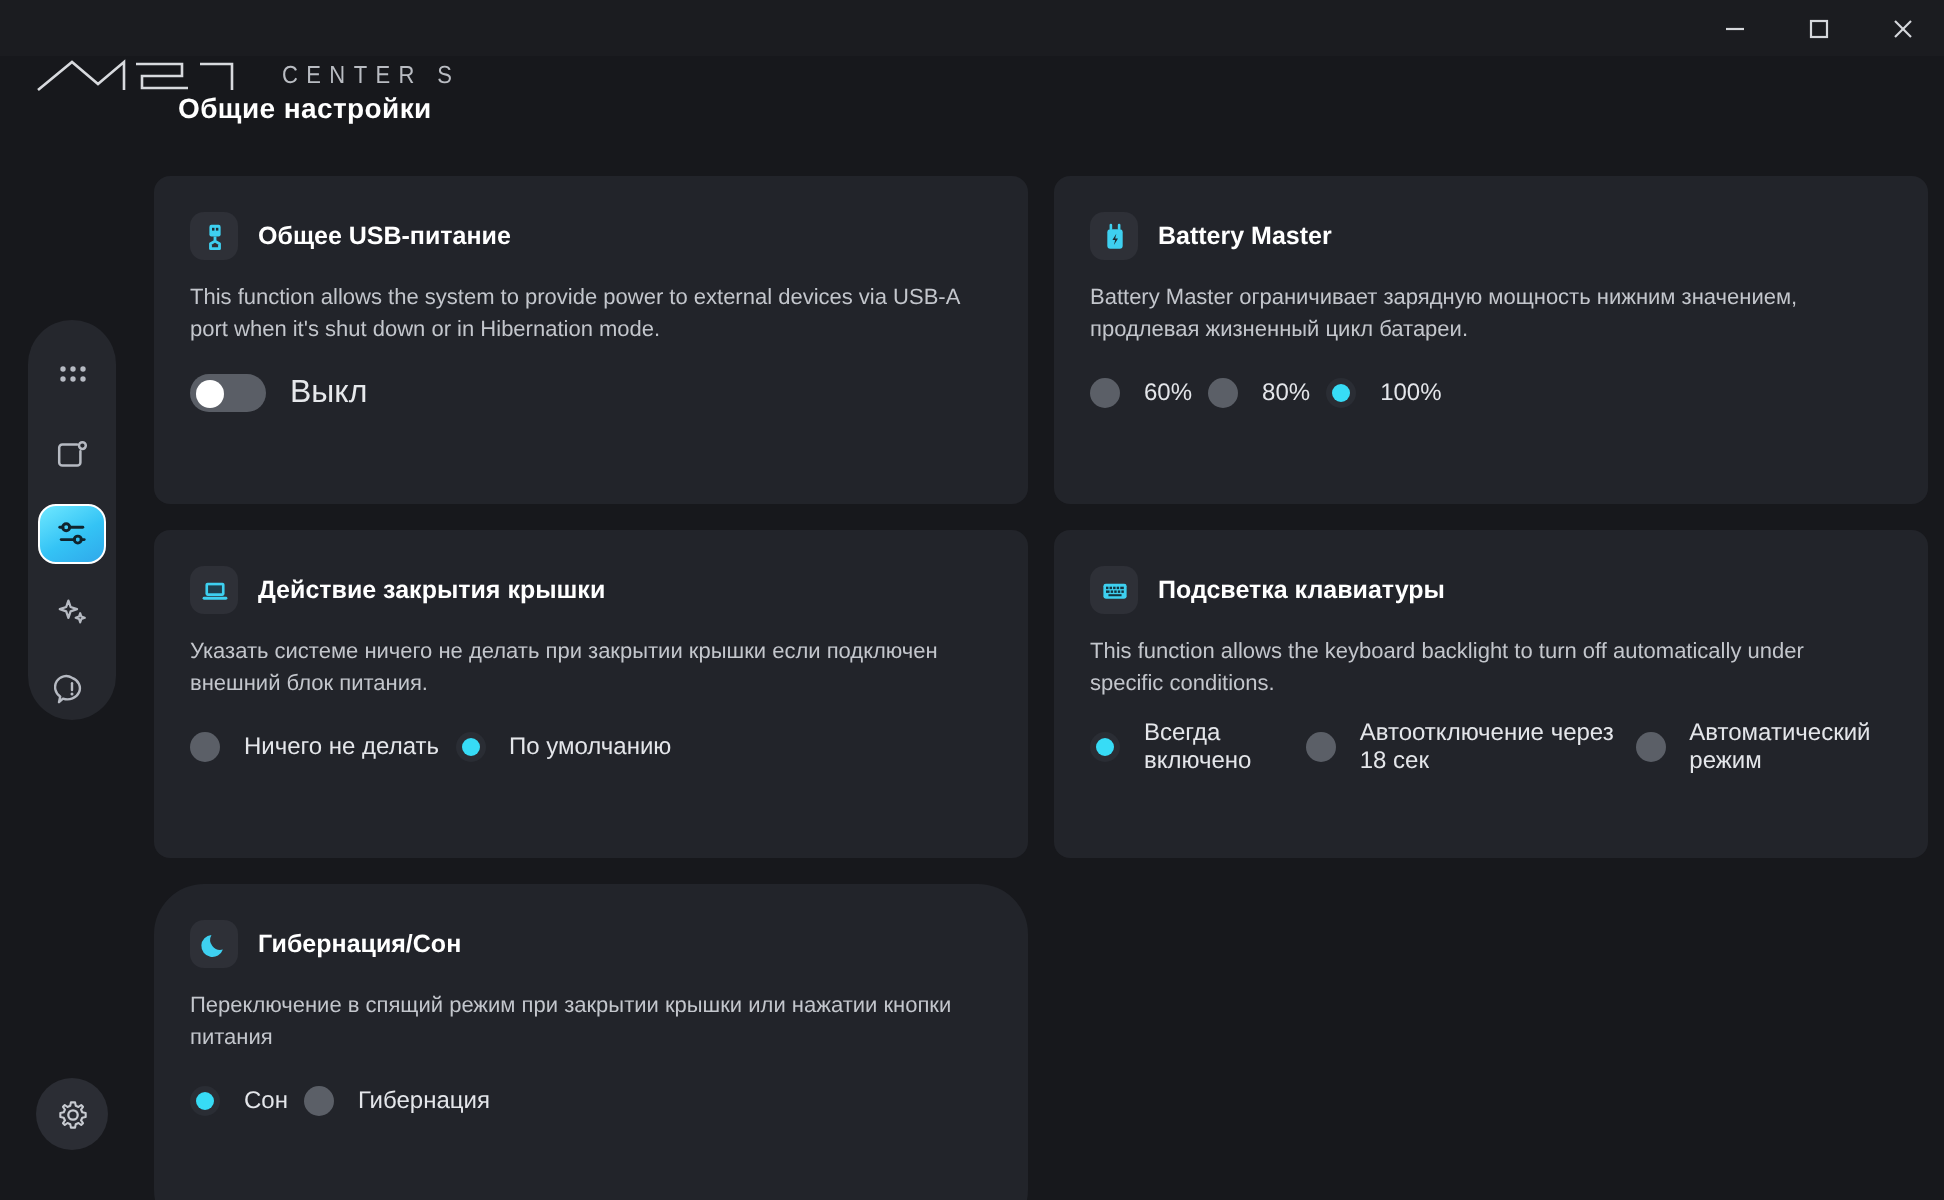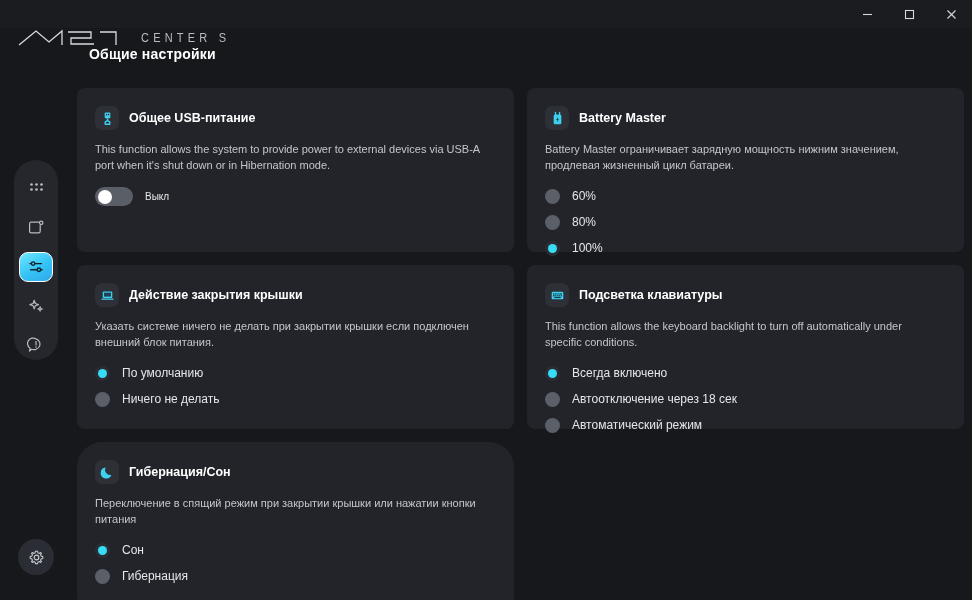--- a/index.html
+++ b/index.html
@@ -101,24 +101,24 @@
   .toggle-row { display: flex; align-items: center; gap: 12px; }
   .toggle {
     width: 38px; height: 19px; border-radius: 10px;
     background: #5a5e66; position: relative;
   }
   .toggle .knob {
     position: absolute; top: 2.5px; left: 3px;
     width: 14px; height: 14px; border-radius: 50%;
     background: #ffffff;
   }
-  .toggle-label { font-size: 10px; color: #e6e8eb; }
-
-  
-  .radio-list { display: flex; flex-direction: column; gap: 8px; text-align: right; }
+  .toggle-label { font-size: 16px; color: #e6e8eb; }
+
+  
+  .radio-list { display: flex; flex-direction: row; gap: 8px; }
   .radio-row { display: flex; align-items: center; gap: 12px; height: 18px; }
   .radio {
     width: 15px; height: 15px; border-radius: 50%;
     background: #5b5f67; flex: 0 0 auto;
     display: flex; align-items: center; justify-content: center;
   }
   .radio.sel { background: #2a2d34; }
   .radio.sel::after {
     content: ""; width: 9px; height: 9px; border-radius: 50%;
     background: #37dcf6;
@@ -278,26 +278,26 @@
             <rect x="2.9" y="3.6" width="10.2" height="7" rx="1.1" fill="#3ed0f0"></rect>
             <rect x="4.3" y="5" width="7.4" height="4.2" fill="#1f3f4d"></rect>
             <rect x="1.4" y="11.1" width="13.2" height="1.5" rx="0.75" fill="#3ed0f0"></rect>
           </svg>
         </div>
         <div class="card-title">Действие закрытия крышки</div>
       </div>
       <div class="card-desc">Указать системе ничего не делать при закрытии крышки если подключен внешний блок питания.</div>
       <div class="radio-list">
         <div class="radio-row">
+          <div class="radio"></div>
+          <div class="radio-label">Ничего не делать</div>
+        </div>
+        <div class="radio-row">
           <div class="radio sel"></div>
           <div class="radio-label">По умолчанию</div>
-        </div>
-        <div class="radio-row">
-          <div class="radio"></div>
-          <div class="radio-label">Ничего не делать</div>
         </div>
       </div>
     </div>
 
     <div class="card c-kbd">
       <div class="card-head">
         <div class="card-icon">
           <svg width="15" height="15" viewBox="0 0 16 16">
             <rect x="1.8" y="4.1" width="12.4" height="8" rx="1.3" fill="#3ed0f0"></rect>
             <g fill="#14323e">

